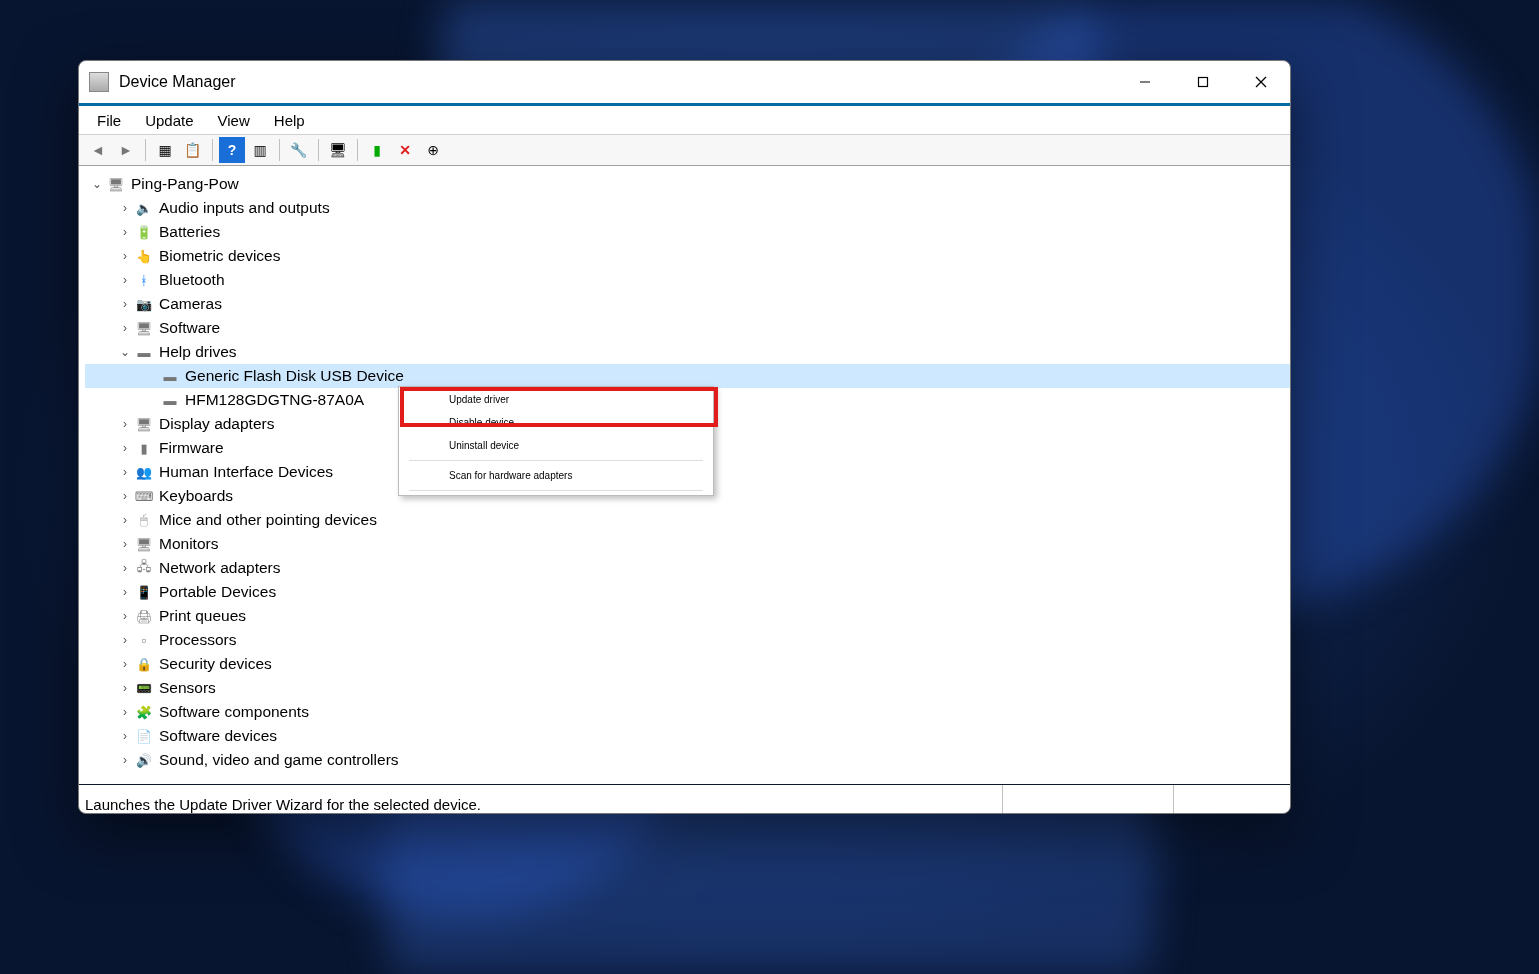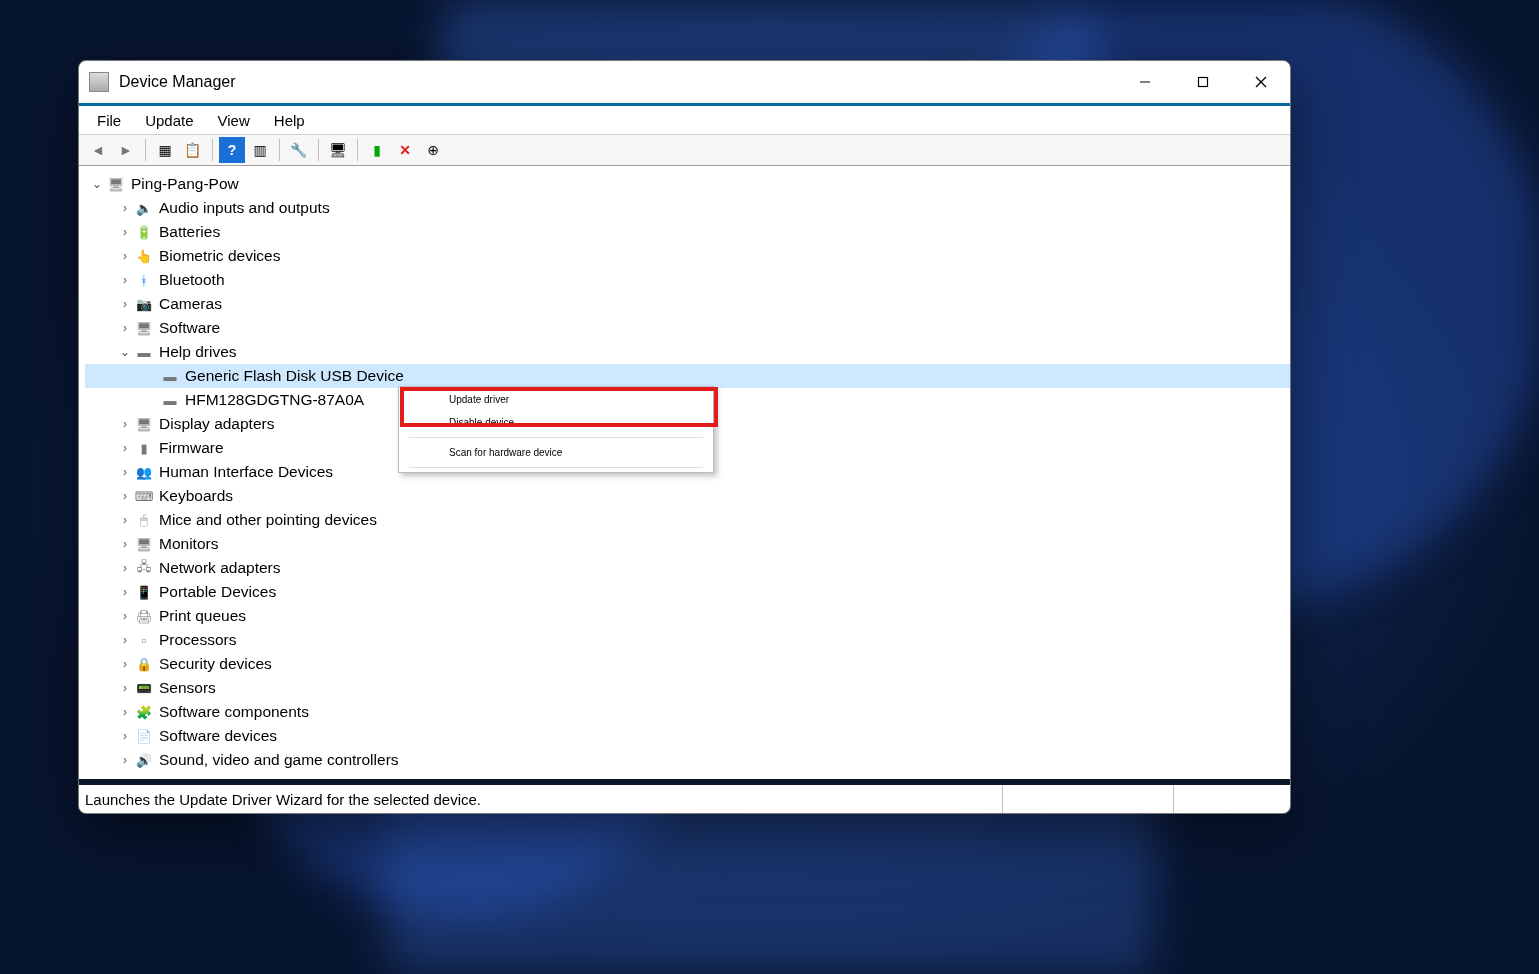--- a/index.html
+++ b/index.html
@@ -59,21 +59,21 @@
     flex:1; overflow-y:auto; background:#fff; padding:6px 0 6px 6px; font-size:15.5px;
     position:relative;
   }
   .tree::-webkit-scrollbar{width:18px;}
   .tree::-webkit-scrollbar-thumb{background:#c2c2c2;}
   .node { display:flex; align-items:center; height:24px; white-space:nowrap;}
   .expander{width:16px;text-align:center;color:#555;font-size:12px;cursor:pointer;user-select:none;}
   .ticon{width:18px;height:18px;margin:0 6px 0 2px;display:inline-flex;align-items:center;justify-content:center;font-size:13px;}
   .lvl1{padding-left:4px;} .lvl2{padding-left:32px;} .lvl3{padding-left:58px;}
   .selected{background:#cde8ff;}
-  .statusbar{height:28px;border-top:6px solid #0f172a;display:flex;align-items:center;padding:0 6px;font-size:15px;}
+  .statusbar{height:28px;border-top:1px solid #0f172a;display:flex;align-items:flex-end;padding:0 6px;font-size:15px;}
   .statusbar .sep{border-left:1px solid #c0c0c0;height:100%;margin-left:auto;width:170px;}
   .statusbar .sep2{border-left:1px solid #c0c0c0;height:100%;width:110px;}
 
   .context-menu{
     position:absolute; left:398px; top:386px; width:314px;
     background:#fff; border:1px solid #bbb; box-shadow:3px 3px 6px rgba(0,0,0,.25);
     font-size:10px; padding:1px 0;
   }
   .cm-item{padding:6px 16px 6px 50px;}
   .cm-sep{height:1px;background:#ddd;margin:3px 10px;}
@@ -269,17 +269,18 @@
   <div class="statusbar">
     <span>Launches the Update Driver Wizard for the selected device.</span>
     <div class="sep"></div>
       <div class="sep2"></div>
   </div>
 </div>
 
 <div class="context-menu" id="ctx">
     <div class="cm-item">Update driver</div>
     <div class="cm-item">Disable device</div>
+    <div class="cm-item">Uninstall device</div>
     <div class="cm-sep"></div>
-    <div class="cm-item">Scan for hardware device</div>
+    <div class="cm-item">Scan for hardware adapters</div>
     <div class="cm-sep"></div>
   </div>
 <div class="cm-highlight"></div>
 
 </body></html>

